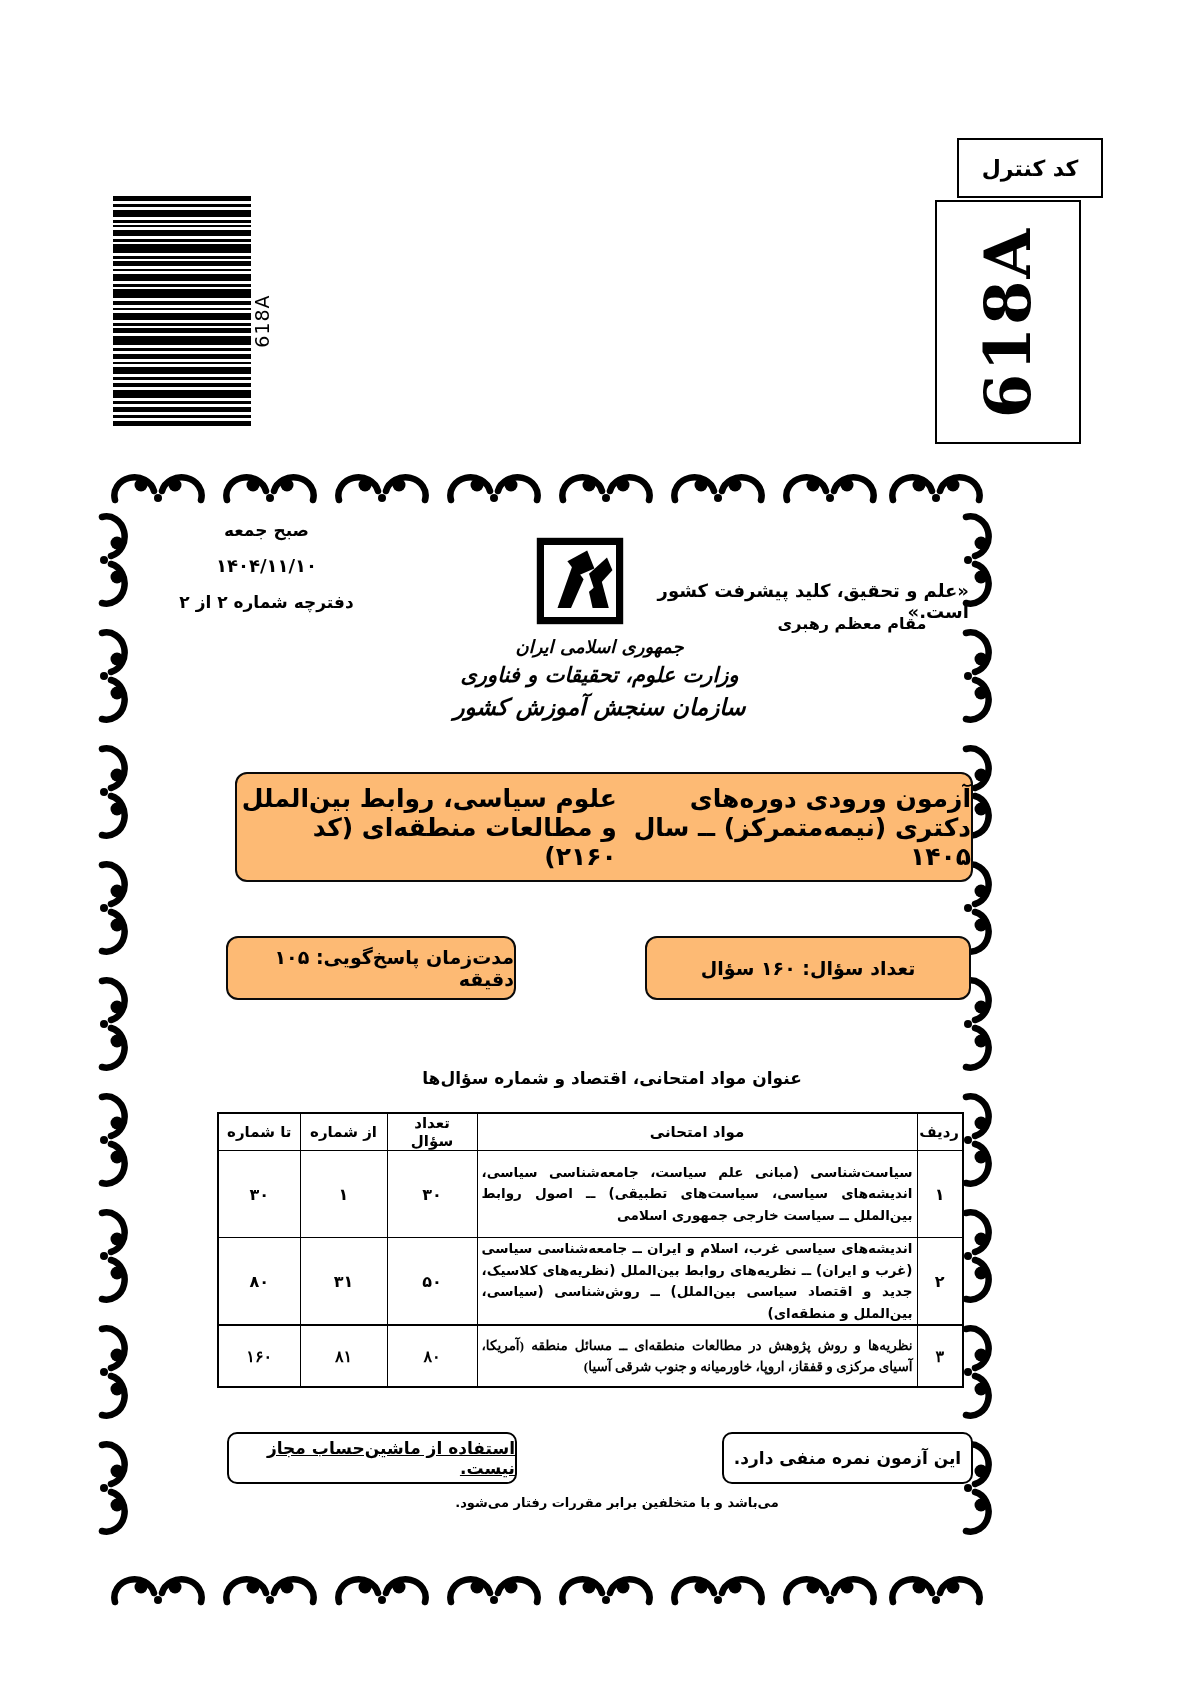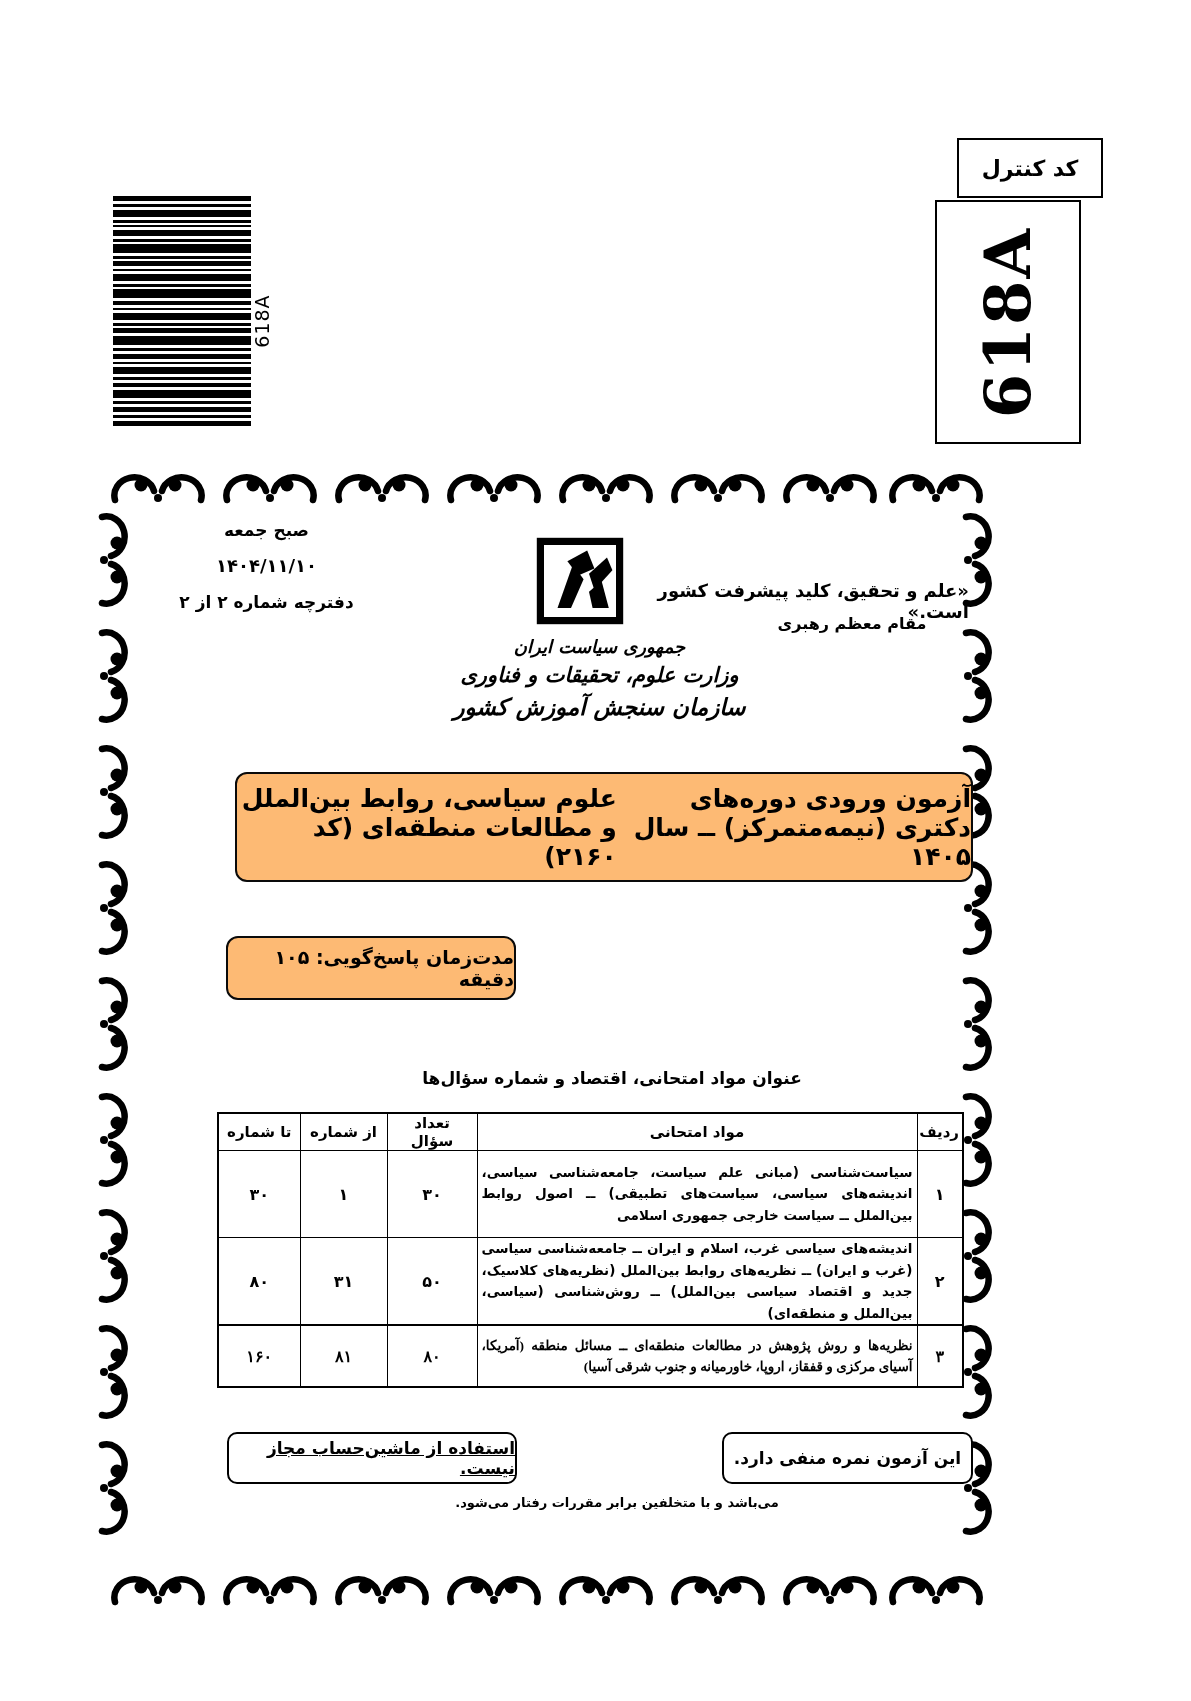--- a/index.html
+++ b/index.html
@@ -177,30 +177,31 @@
   <div class="abs quote-attrib fa b">مقام معظم رهبری</div>
 
   <svg class="abs emblem" width="90" height="94" viewBox="0 0 100 100">
     <rect x="6" y="6" width="88" height="88" fill="none" stroke="#000" stroke-width="8"></rect>
     <path d="M25 80 L42 32 L54 48 L40 80 Z" fill="#000"></path>
     <path d="M36 28 L58 16 L66 36 L48 44 Z" fill="#000"></path>
     <path d="M60 42 L80 24 L86 38 L66 60 Z" fill="#000"></path>
     <path d="M60 62 L74 50 L82 80 L64 80 Z" fill="#000"></path>
   </svg>
   <div class="abs org fa b">
-    <div class="o1">جمهوری سیاست ایران</div>
+    <div class="o1">جمهوری اسلامی ایران</div>
     <div class="o2">وزارت علوم، تحقیقات و فناوری</div>
     <div class="o3">سازمان سنجش آموزش کشور</div>
   </div>
 
   <div class="abs gbox title-box fa b">
     <div>آزمون ورودی دوره‌های دکتری (نیمه‌متمرکز) ــ سال ۱۴۰۵</div>
     <div>علوم سیاسی، روابط بین‌الملل و مطالعات منطقه‌ای (کد ۲۱۶۰)</div>
   </div>
 
+  <div class="abs gbox info-q fa b">تعداد سؤال: ۱۶۰ سؤال</div>
   <div class="abs gbox info-t fa b">مدت‌زمان پاسخ‌گویی: ۱۰۵ دقیقه</div>
 
   <div class="abs tbl-title fa b">عنوان مواد امتحانی، اقتصاد و شماره سؤال‌ها</div>
   <table class="exam abs" style="left:217px;top:1112px;">
     <colgroup>
       <col style="width:46px">
         <col style="width:440px">
         <col style="width:90px">
       <col style="width:87px">
         <col style="width:82px">

